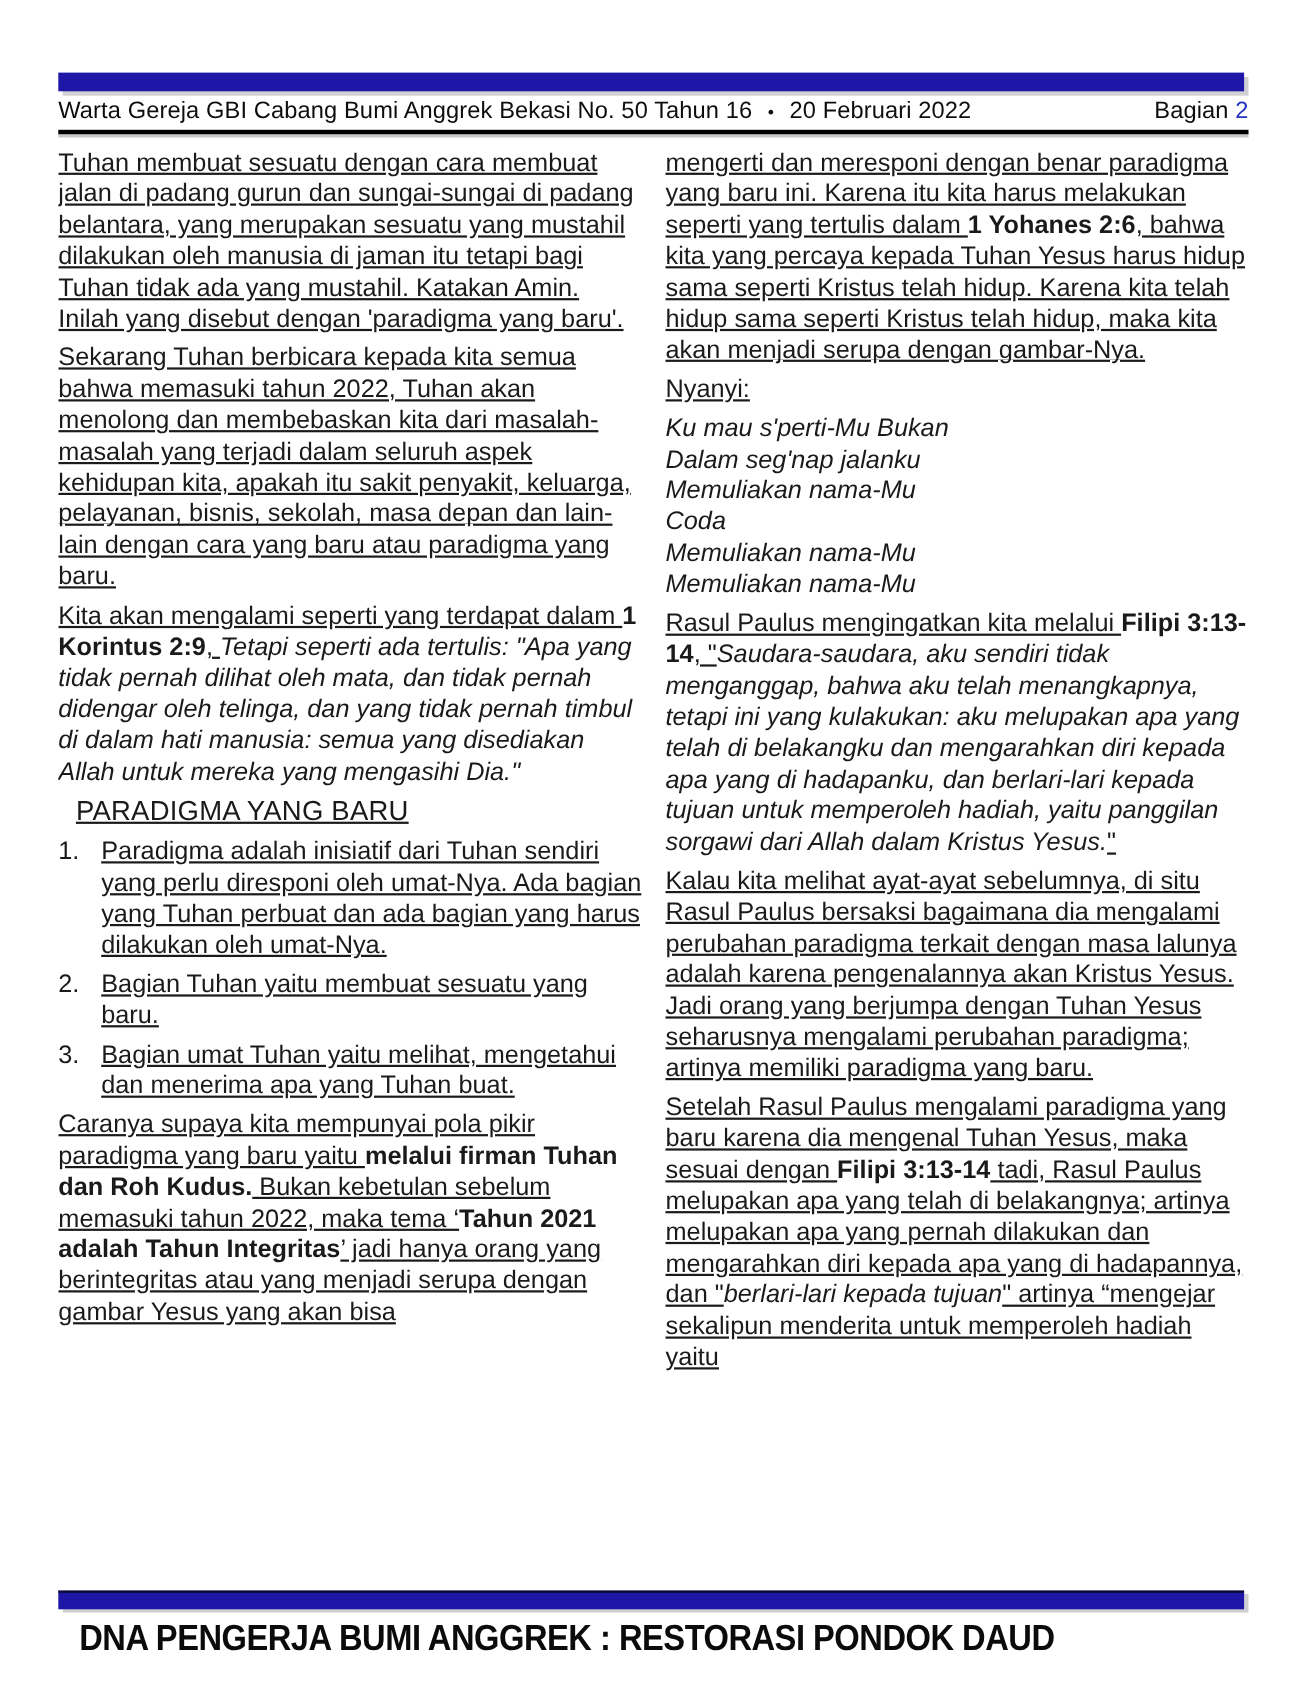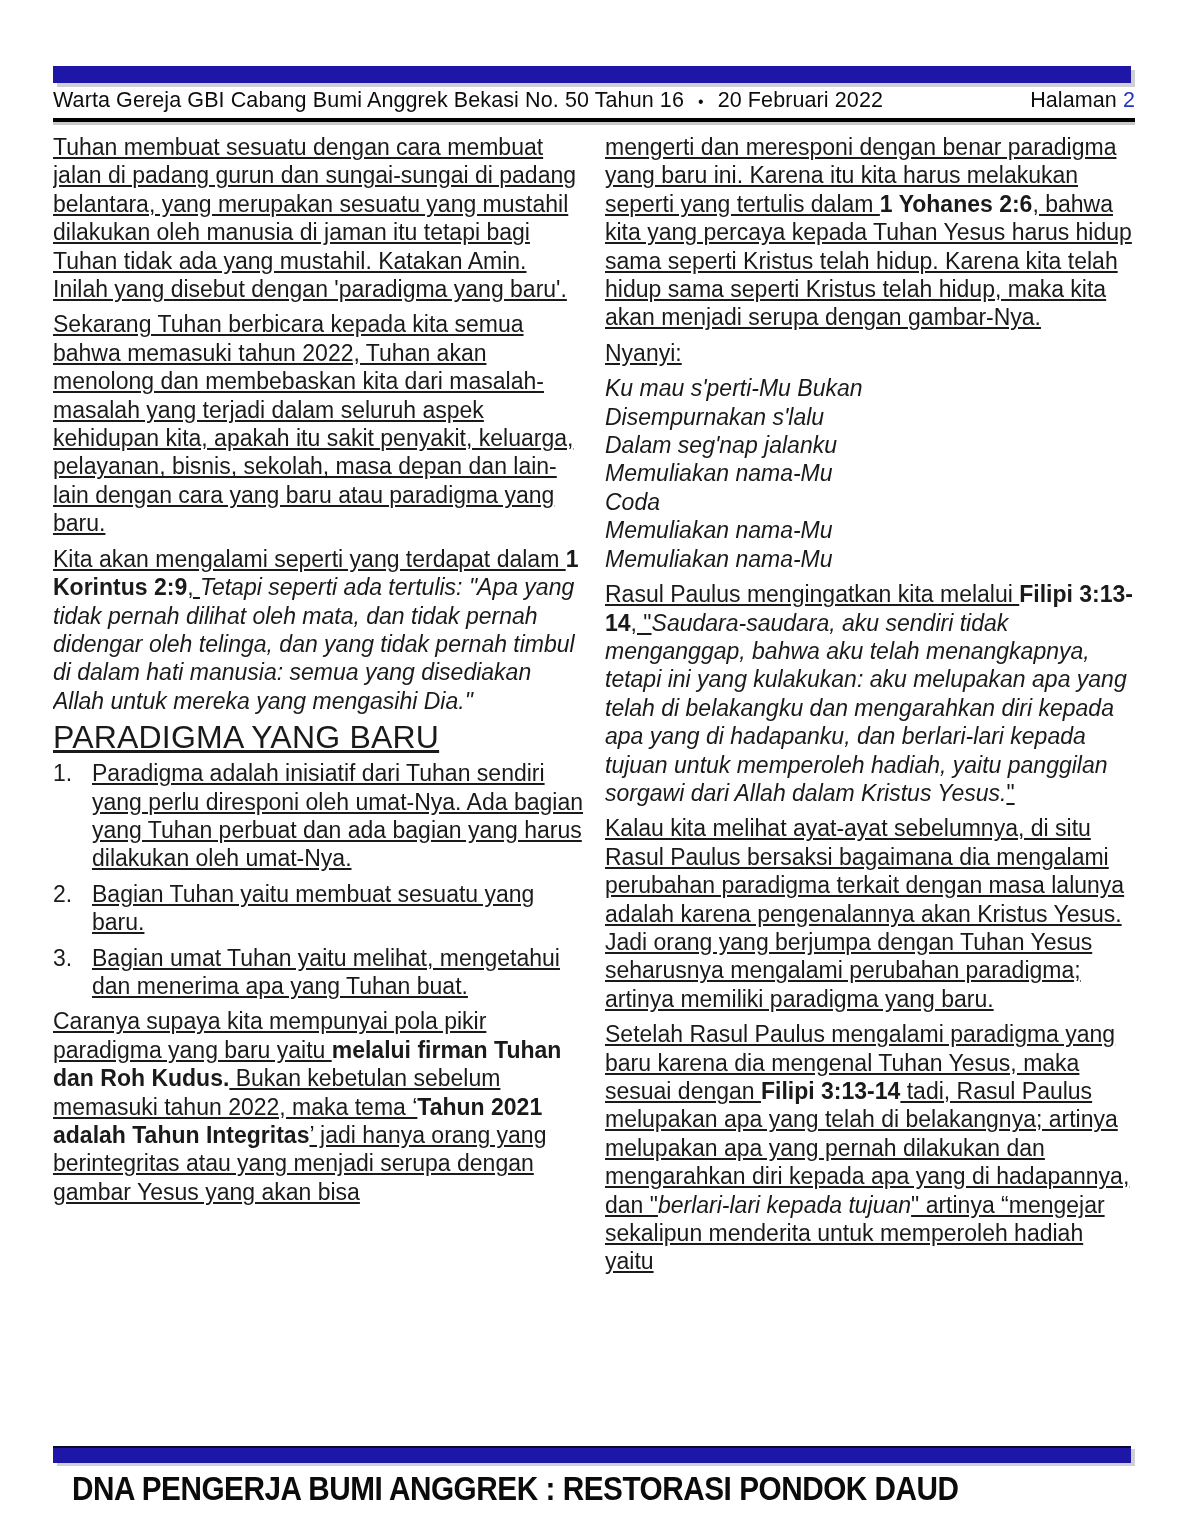--- a/index.html
+++ b/index.html
@@ -41,22 +41,22 @@
   
   .content {
     position: absolute; left: 53px; top: 133px; right: 44px; bottom: 91px;
     display: flex; gap: 22px;
     overflow: hidden;
   }
   .col { flex: 1 1 0; font-size: 23px; line-height: 28.4px; }
 
   .para { margin-bottom: 7px; }
   .heading {
-    font-size: 32px; font-weight: 700; letter-spacing: 0.2px;
-    margin: 4px 0 7px 0; line-height: 30px;
+    font-size: 25px; font-weight: 700; letter-spacing: 0.2px;
+    margin: 4px 0 7px 16px; line-height: 30px;
   }
   .list-item { display: flex; margin-bottom: 7px; }
   .list-item .num { flex: 0 0 39px; }
   .list-item .li-content { flex: 1 1 auto; }
   .song { margin: 2px 0 7px 0; }
   .song-line { font-style: italic; }
 
   .seg-n { font-style: normal; font-weight: 400; text-decoration: underline; }
   .seg-b { font-weight: 700; }
   .seg-i { font-style: italic; }
@@ -82,21 +82,21 @@
 
 <div class="page">
 
   <div class="top-bar"></div>
 
   <div class="header-line">
     <span class="header-title">Warta Gereja GBI Cabang Bumi Anggrek Bekasi No. 50  Tahun 16</span>
     <span class="header-bullet">•</span>
     <span class="header-date">20 Februari 2022</span>
     <span class="header-page">
-      <span>Halaman</span><span class="page-num">2</span>
+      <span>Bagian</span><span class="page-num">2</span>
     </span>
   </div>
 
   <div class="header-rule"></div>
 
   <div class="content">
     <div class="col" id="left-col">
         <div class="para"><span class="seg-n">Tuhan membuat sesuatu dengan cara membuat jalan di padang gurun dan sungai-sungai di padang belantara, yang merupakan sesuatu yang mustahil dilakukan oleh manusia di jaman itu tetapi bagi Tuhan tidak ada yang mustahil. Katakan Amin. Inilah yang disebut dengan 'paradigma yang baru'.</span></div>
         <div class="para"><span class="seg-n">Sekarang Tuhan berbicara kepada kita semua bahwa memasuki tahun 2022, Tuhan akan menolong dan membebaskan kita dari masalah-masalah yang terjadi dalam seluruh aspek kehidupan kita, apakah itu sakit penyakit, keluarga, pelayanan, bisnis, sekolah, masa depan dan lain-lain dengan cara yang baru atau paradigma yang baru.</span></div>
         <div class="para"><span class="seg-n">Kita akan mengalami seperti yang terdapat dalam </span><span class="seg-b">1 Korintus 2:9</span><span class="seg-n">, </span><span class="seg-i">Tetapi seperti ada tertulis: "Apa yang tidak pernah dilihat oleh mata, dan tidak pernah didengar oleh telinga, dan yang tidak pernah timbul di dalam hati manusia: semua yang disediakan Allah untuk mereka yang mengasihi Dia."</span></div>
@@ -113,21 +113,20 @@
           <span class="num">3.</span>
           <span class="li-content"><span class="seg-n">Bagian umat Tuhan yaitu melihat, mengetahui dan menerima apa yang Tuhan buat.</span></span>
         </div>
         <div class="para"><span class="seg-n">Caranya supaya kita mempunyai pola pikir paradigma yang baru yaitu </span><span class="seg-b">melalui firman Tuhan dan Roh Kudus.</span><span class="seg-n"> Bukan kebetulan sebelum memasuki tahun 2022, maka tema ‘</span><span class="seg-b">Tahun 2021 adalah Tahun Integritas</span><span class="seg-n">’ jadi hanya orang yang berintegritas atau yang menjadi serupa dengan gambar Yesus yang akan bisa</span></div>
       </div>
     <div class="col" id="right-col">
         <div class="para"><span class="seg-n">mengerti dan meresponi dengan benar paradigma yang baru ini. Karena itu kita harus melakukan seperti yang tertulis dalam </span><span class="seg-b">1 Yohanes 2:6</span><span class="seg-n">, bahwa kita yang percaya kepada Tuhan Yesus harus hidup sama seperti Kristus telah hidup.  Karena kita telah hidup sama seperti Kristus telah hidup, maka kita akan menjadi serupa dengan gambar-Nya.</span></div>
         <div class="para"><span class="seg-n">Nyanyi:</span></div>
         <div class="song">
           <div class="song-line">Ku mau s'perti-Mu Bukan</div>
-          <div class="song-line">Disempurnakan s'lalu</div>
           <div class="song-line">Dalam seg'nap jalanku</div>
           <div class="song-line">Memuliakan nama-Mu</div>
           <div class="song-line">Coda</div>
           <div class="song-line">Memuliakan nama-Mu</div>
           <div class="song-line">Memuliakan nama-Mu</div>
         </div>
         <div class="para"><span class="seg-n">Rasul Paulus mengingatkan kita melalui </span><span class="seg-b">Filipi 3:13-14</span><span class="seg-n">, "</span><span class="seg-i">Saudara-saudara, aku sendiri tidak menganggap, bahwa aku telah menangkapnya, tetapi ini yang kulakukan: aku melupakan apa yang telah di belakangku dan mengarahkan diri kepada apa yang di hadapanku, dan berlari-lari kepada tujuan untuk memperoleh hadiah, yaitu panggilan sorgawi dari Allah dalam Kristus Yesus.</span><span class="seg-n">"</span></div>
         <div class="para"><span class="seg-n">Kalau kita melihat ayat-ayat sebelumnya, di situ Rasul Paulus bersaksi bagaimana dia mengalami perubahan paradigma terkait dengan masa lalunya adalah karena pengenalannya akan Kristus Yesus. Jadi orang yang berjumpa dengan Tuhan Yesus seharusnya mengalami perubahan paradigma; artinya memiliki paradigma yang baru.</span></div>
         <div class="para"><span class="seg-n">Setelah Rasul Paulus mengalami paradigma yang baru karena dia mengenal Tuhan Yesus, maka sesuai dengan </span><span class="seg-b">Filipi 3:13-14</span><span class="seg-n"> tadi, Rasul Paulus melupakan apa yang telah di belakangnya; artinya melupakan apa yang pernah dilakukan dan mengarahkan diri kepada apa yang di hadapannya, dan "</span><span class="seg-i">berlari-lari kepada tujuan</span><span class="seg-n">" artinya “mengejar sekalipun menderita untuk memperoleh hadiah yaitu</span></div>
       </div>

